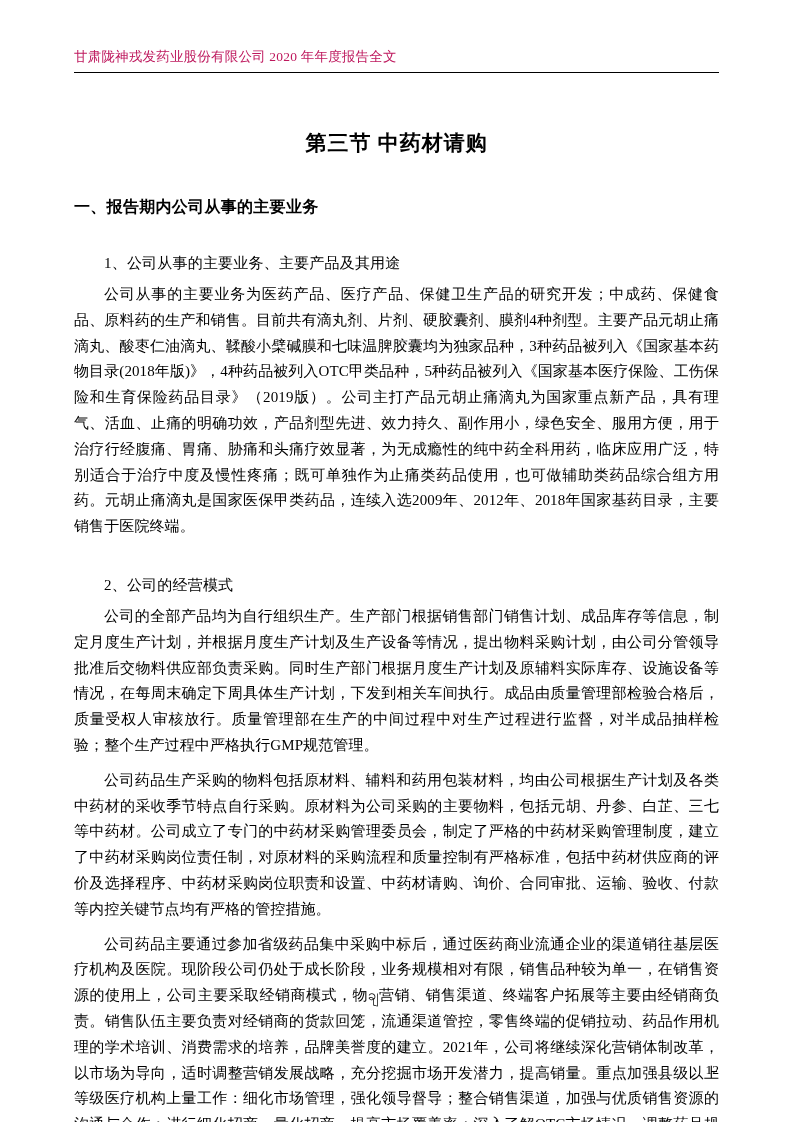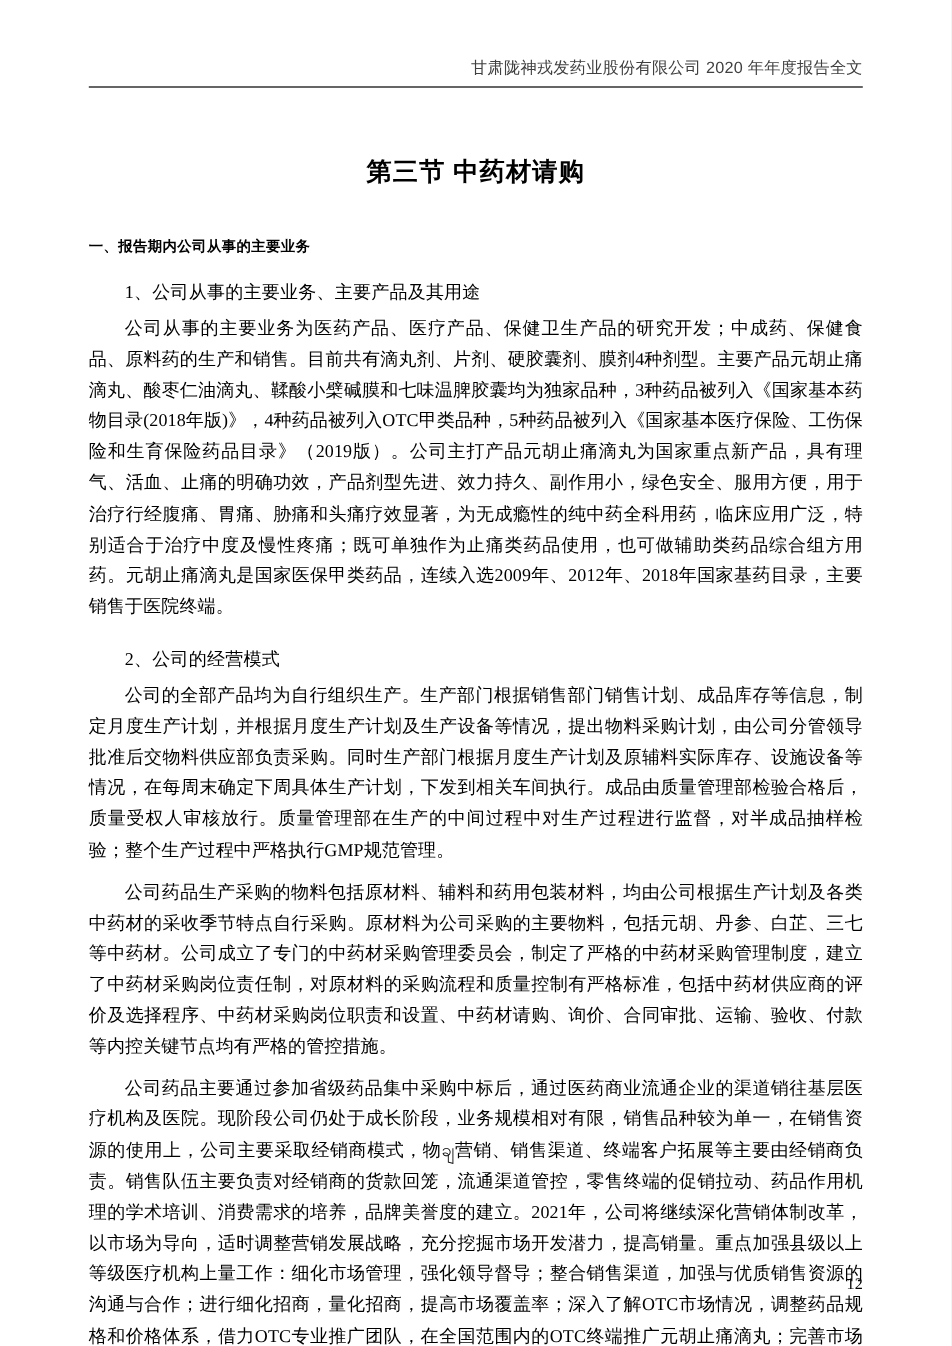--- a/index.html
+++ b/index.html
@@ -18,48 +18,47 @@
     color: #000000;
     overflow: hidden;
   }
   .page-inner {
     position: absolute;
     left: 74px;
     top: 48px;
     width: 645px;
   }
   .header-line {
-    text-align: right;
     font-size: 13.5px;
-    font-family: Liberation Sans, sans-serif;
+    font-family: Liberation Serif, serif;
     letter-spacing: 0.2px;
     padding-bottom: 6px;
-    color: #404040;
+    color: #be185d;
   }
   .header-rule {
     border-bottom: 1px solid #000000;
     margin-bottom: 0px;
   }
   .doc-title {
     text-align: center;
     font-size: 21px;
     font-weight: bold;
     margin-top: 56px;
     letter-spacing: 1px;
   }
   .section-heading {
-    font-size: 12px;
+    font-size: 16px;
     font-weight: bold;
     margin-top: 40px;
     margin-bottom: 4px;
     letter-spacing: 0.3px;
   }
   .sub-heading {
     font-size: 15px;
-    margin-top: 20px;
+    margin-top: 36px;
     margin-bottom: 2px;
     text-indent: 2em;
     letter-spacing: 0.2px;
   }
   p.body-par {
     font-size: 15px;
     line-height: 1.72;
     margin: 9px 0 0 0;
     text-indent: 2em;
     text-align: justify;

